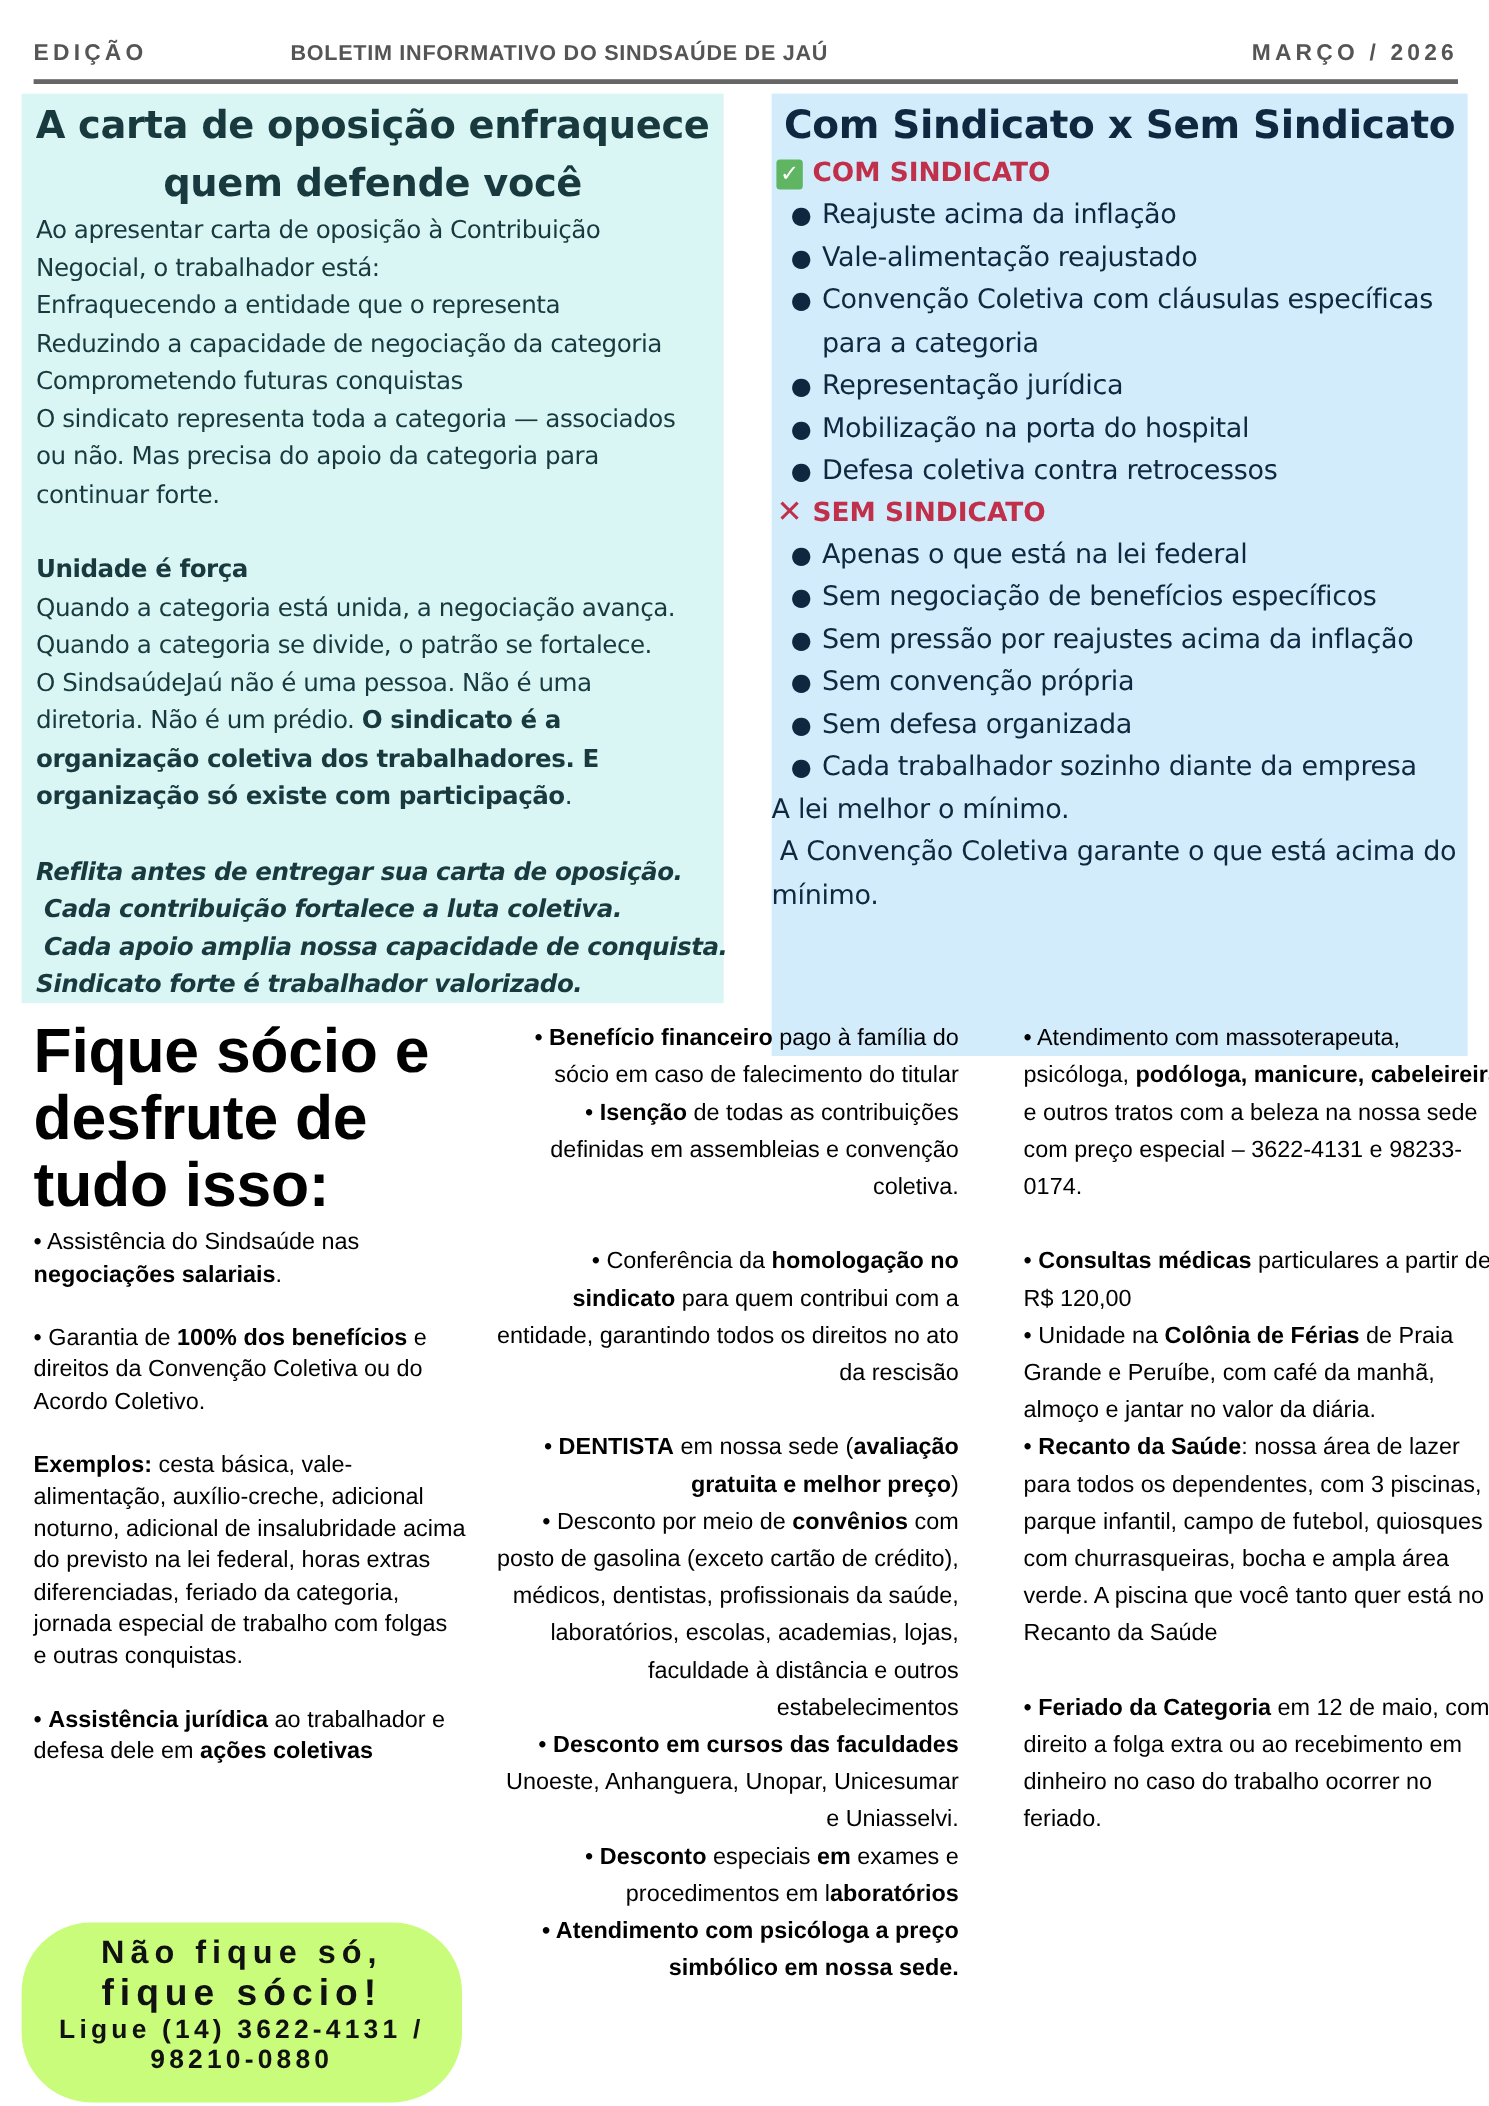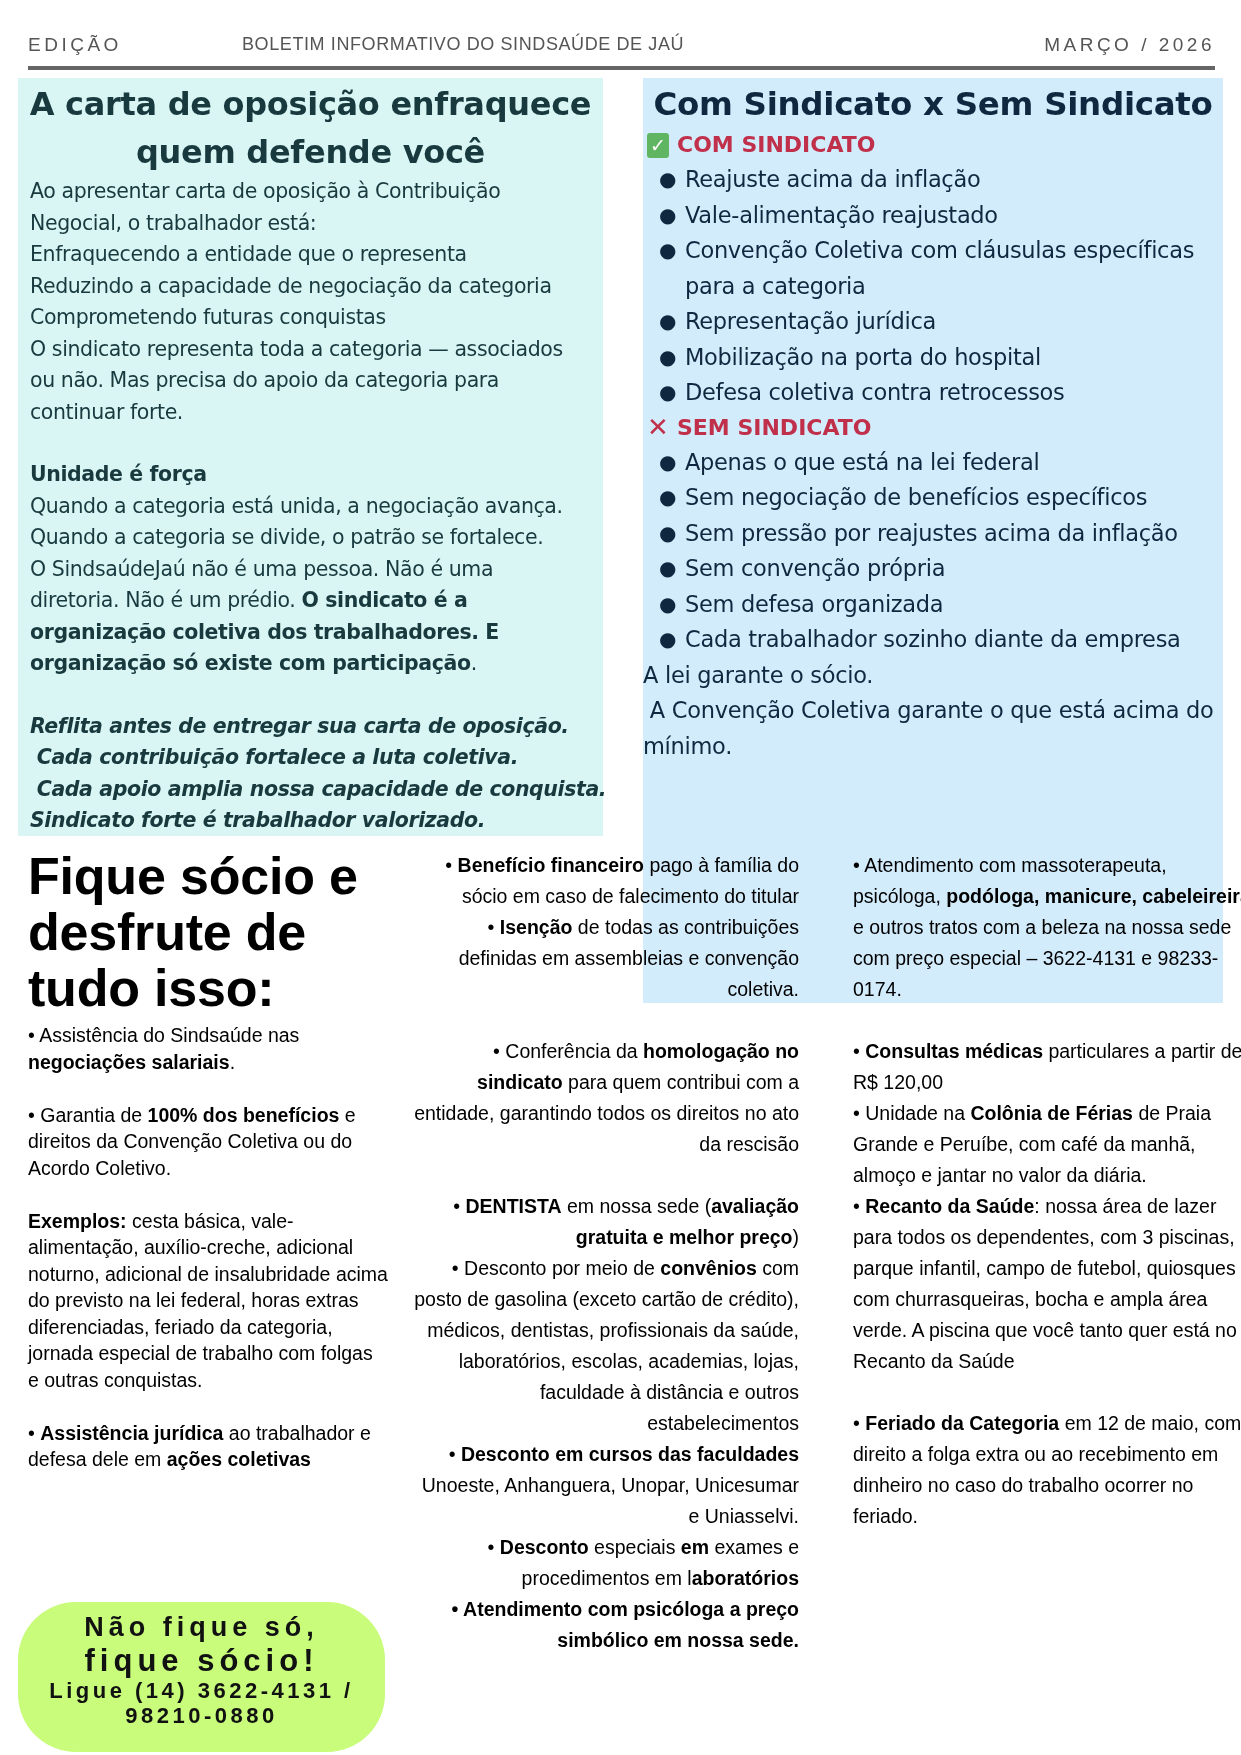--- a/index.html
+++ b/index.html
@@ -1,25 +1,25 @@
 <!DOCTYPE html>
 <html><head>
 <meta charset="utf-8">
 <style>
   html, body { margin:0; padding:0; background:#ffffff; }
   body { width:1241px; height:1755px; position:relative; overflow:hidden; font-family:"DejaVu Sans", sans-serif; color:#111; }
 
-  .masthead { position:absolute; left:28px; top:30px; width:1187px; height:28px; font-family:"Liberation Sans", sans-serif; font-weight:normal; color:#555; font-size:19px; }
+  .masthead { position:absolute; left:28px; top:30px; width:1187px; height:28px; font-family:"Liberation Sans", sans-serif; font-weight:bold; color:#555; font-size:19px; }
   .masthead .ed { position:absolute; left:0; top:4px; letter-spacing:3.5px; }
   .masthead .title { position:absolute; left:214px; top:4px; letter-spacing:0.6px; font-size:18px; }
   .masthead .date { position:absolute; right:0; top:4px; letter-spacing:3.5px; }
   .rule { position:absolute; left:28px; top:66px; width:1187px; height:4px; background:#666; }
 
   .box-left { position:absolute; left:18px; top:78px; width:585px; height:758px; background:#d9f6f5; color:#183a3e; }
-  .box-right { position:absolute; left:643px; top:78px; width:580px; height:925px; background:#d3ecfc; color:#10283f; }
+  .box-right { position:absolute; left:643px; top:78px; width:580px; height:802px; background:#d3ecfc; color:#10283f; }
 
   .box-left h1 { margin:0; padding-top:2px; text-align:center; font-family:"DejaVu Sans", sans-serif; font-weight:bold; font-size:32px; line-height:48px; letter-spacing:-0.3px; }
   .box-left .body { padding:0 12px 0 12px; font-size:20.5px; line-height:31.5px; letter-spacing:-0.4px; }
   .box-left p { margin:0; }
   .gap { height:31px; }
   .b { font-weight:bold; }
   .i { font-style:italic; }
 
   .box-right h1 { margin:0; padding-top:2px; text-align:center; font-weight:bold; font-size:32.5px; line-height:48px; letter-spacing:-0.3px; }
   .box-right .sec-head { padding-left:4px; font-weight:bold; font-size:22px; line-height:34px; color:#c0304a; display:flex; align-items:center; }
@@ -107,21 +107,21 @@
   </div>
   <ul>
     <li><span class="bullet">●</span><span>Apenas o que está na lei federal</span></li>
     <li><span class="bullet">●</span><span>Sem negociação de benefícios específicos</span></li>
     <li><span class="bullet">●</span><span>Sem pressão por reajustes acima da inflação</span></li>
     <li><span class="bullet">●</span><span>Sem convenção própria</span></li>
     <li><span class="bullet">●</span><span>Sem defesa organizada</span></li>
     <li><span class="bullet">●</span><span>Cada trabalhador sozinho diante da empresa</span></li>
   </ul>
   <div class="foot">
-    <div>A lei garante o sócio.</div>
+    <div>A lei melhor o mínimo.</div>
     <div style="white-space:pre-wrap"> A Convenção Coletiva garante o que está acima do mínimo.</div>
   </div>
 </div>
 
 <div class="col col1 c1">
   <div class="big-title">Fique sócio e desfrute de tudo isso:</div>
   <p><span>• Assistência do Sindsaúde nas </span><span class="b">negociações salariais</span><span>.</span></p>
   <div class="sp1"></div>
   <p><span>• Garantia de </span><span class="b">100% dos benefícios</span><span> e direitos da Convenção Coletiva ou do Acordo Coletivo.</span></p>
   <div class="sp1"></div>

